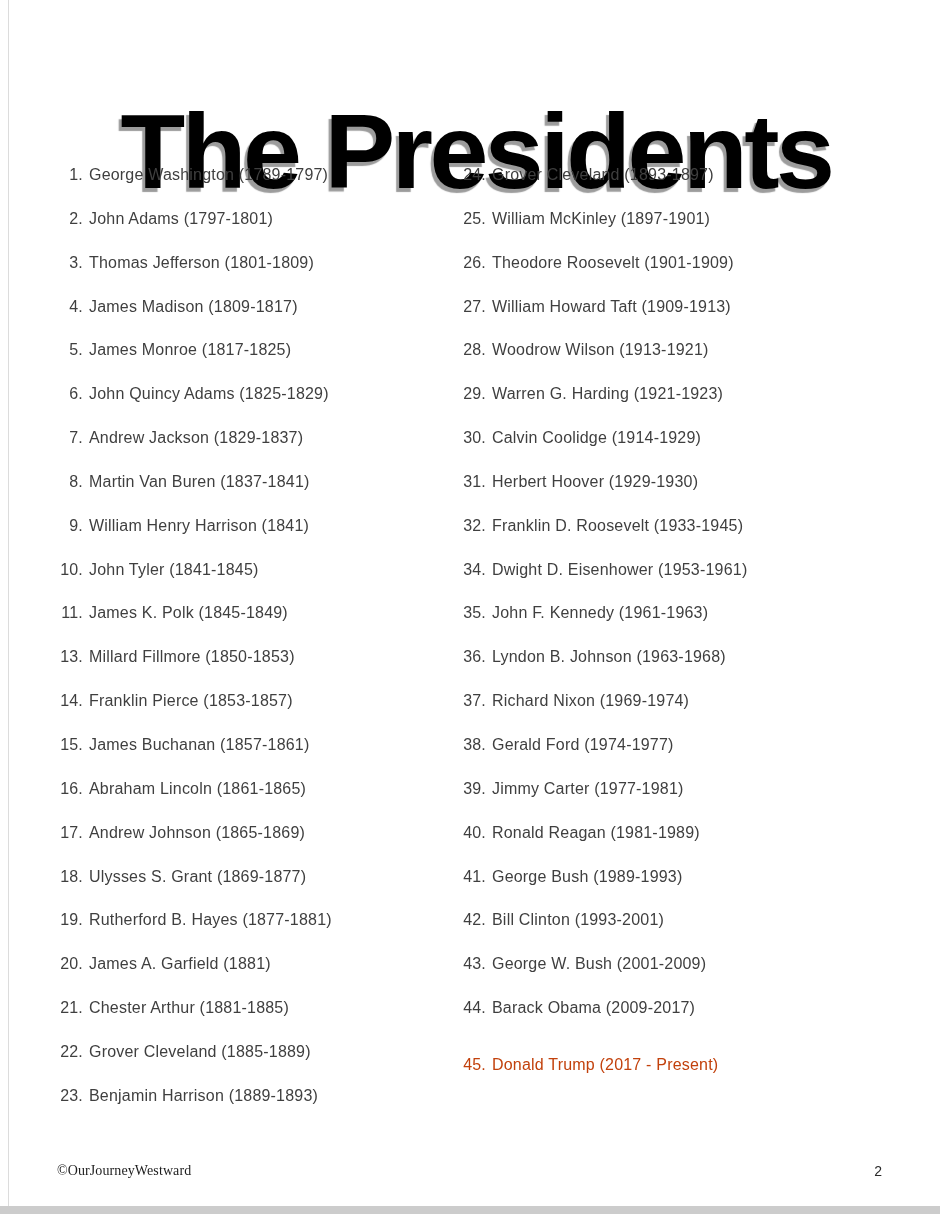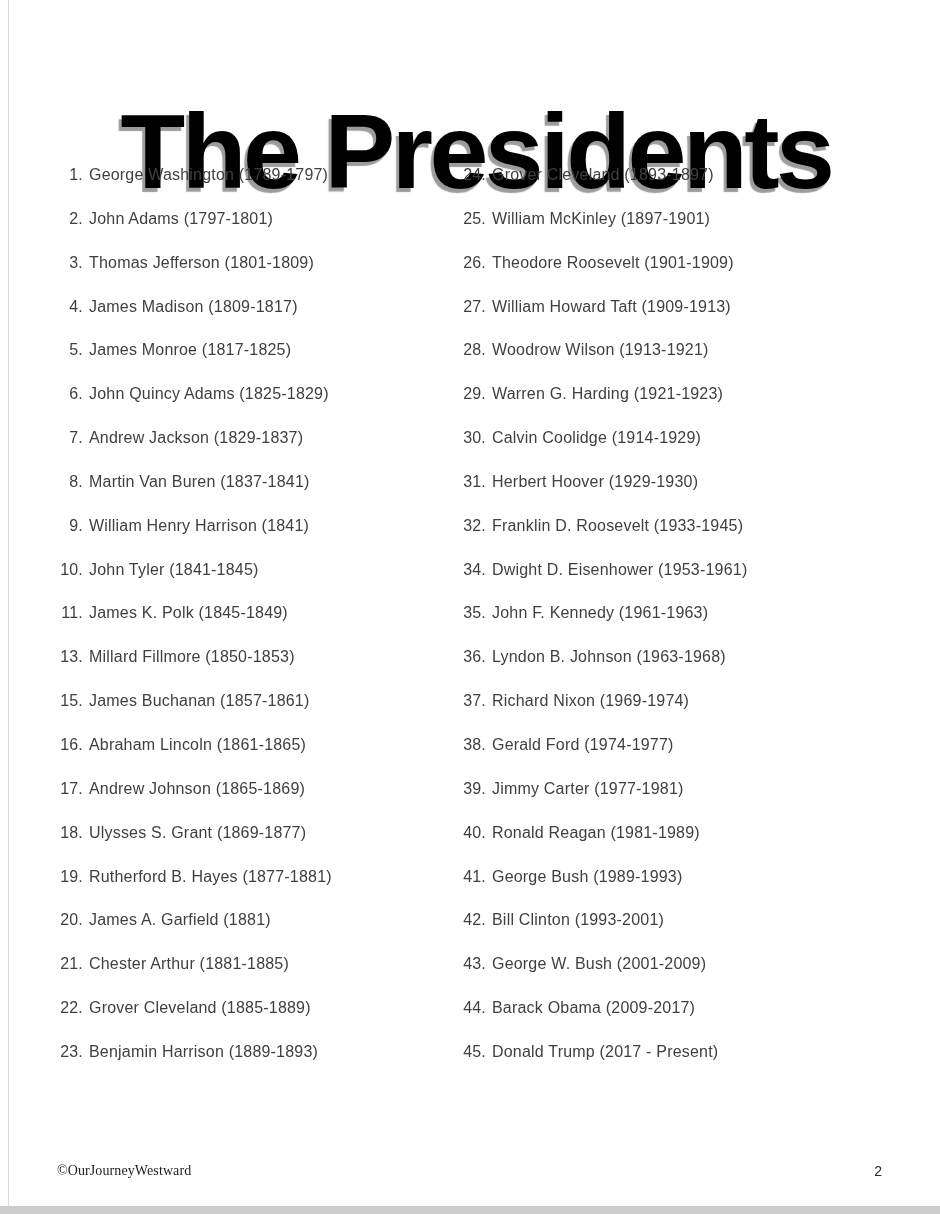--- a/index.html
+++ b/index.html
@@ -132,20 +132,24 @@
     </div>
     <div class="pres-row">
       <span class="pres-num">11.</span>
       <span>James K. Polk (1845-1849)</span>
     </div>
     <div class="pres-row">
       <span class="pres-num">13.</span>
       <span>Millard Fillmore (1850-1853)</span>
     </div>
     <div class="pres-row">
+      <span class="pres-num">14.</span>
+      <span>Franklin Pierce (1853-1857)</span>
+    </div>
+    <div class="pres-row">
       <span class="pres-num">15.</span>
       <span>James Buchanan (1857-1861)</span>
     </div>
     <div class="pres-row">
       <span class="pres-num">16.</span>
       <span>Abraham Lincoln (1861-1865)</span>
     </div>
     <div class="pres-row">
       <span class="pres-num">17.</span>
       <span>Andrew Johnson (1865-1869)</span>
@@ -250,21 +254,21 @@
       <span>Bill Clinton (1993-2001)</span>
     </div>
     <div class="pres-row">
       <span class="pres-num">43.</span>
       <span>George W. Bush (2001-2009)</span>
     </div>
     <div class="pres-row">
       <span class="pres-num">44.</span>
       <span>Barack Obama (2009-2017)</span>
     </div>
-    <div class="pres-row" style="color: #404040;">
+    <div class="pres-row" style="color: #c2410c; align-items: center;">
       <span class="pres-num">45.</span>
       <span>Donald Trump (2017 - Present)</span>
     </div>
   </div>
 
 <div class="footer-copy">©OurJourneyWestward</div>
 
 <div class="footer-page">2</div>
 
 <div class="page-bottom-bar"></div>

